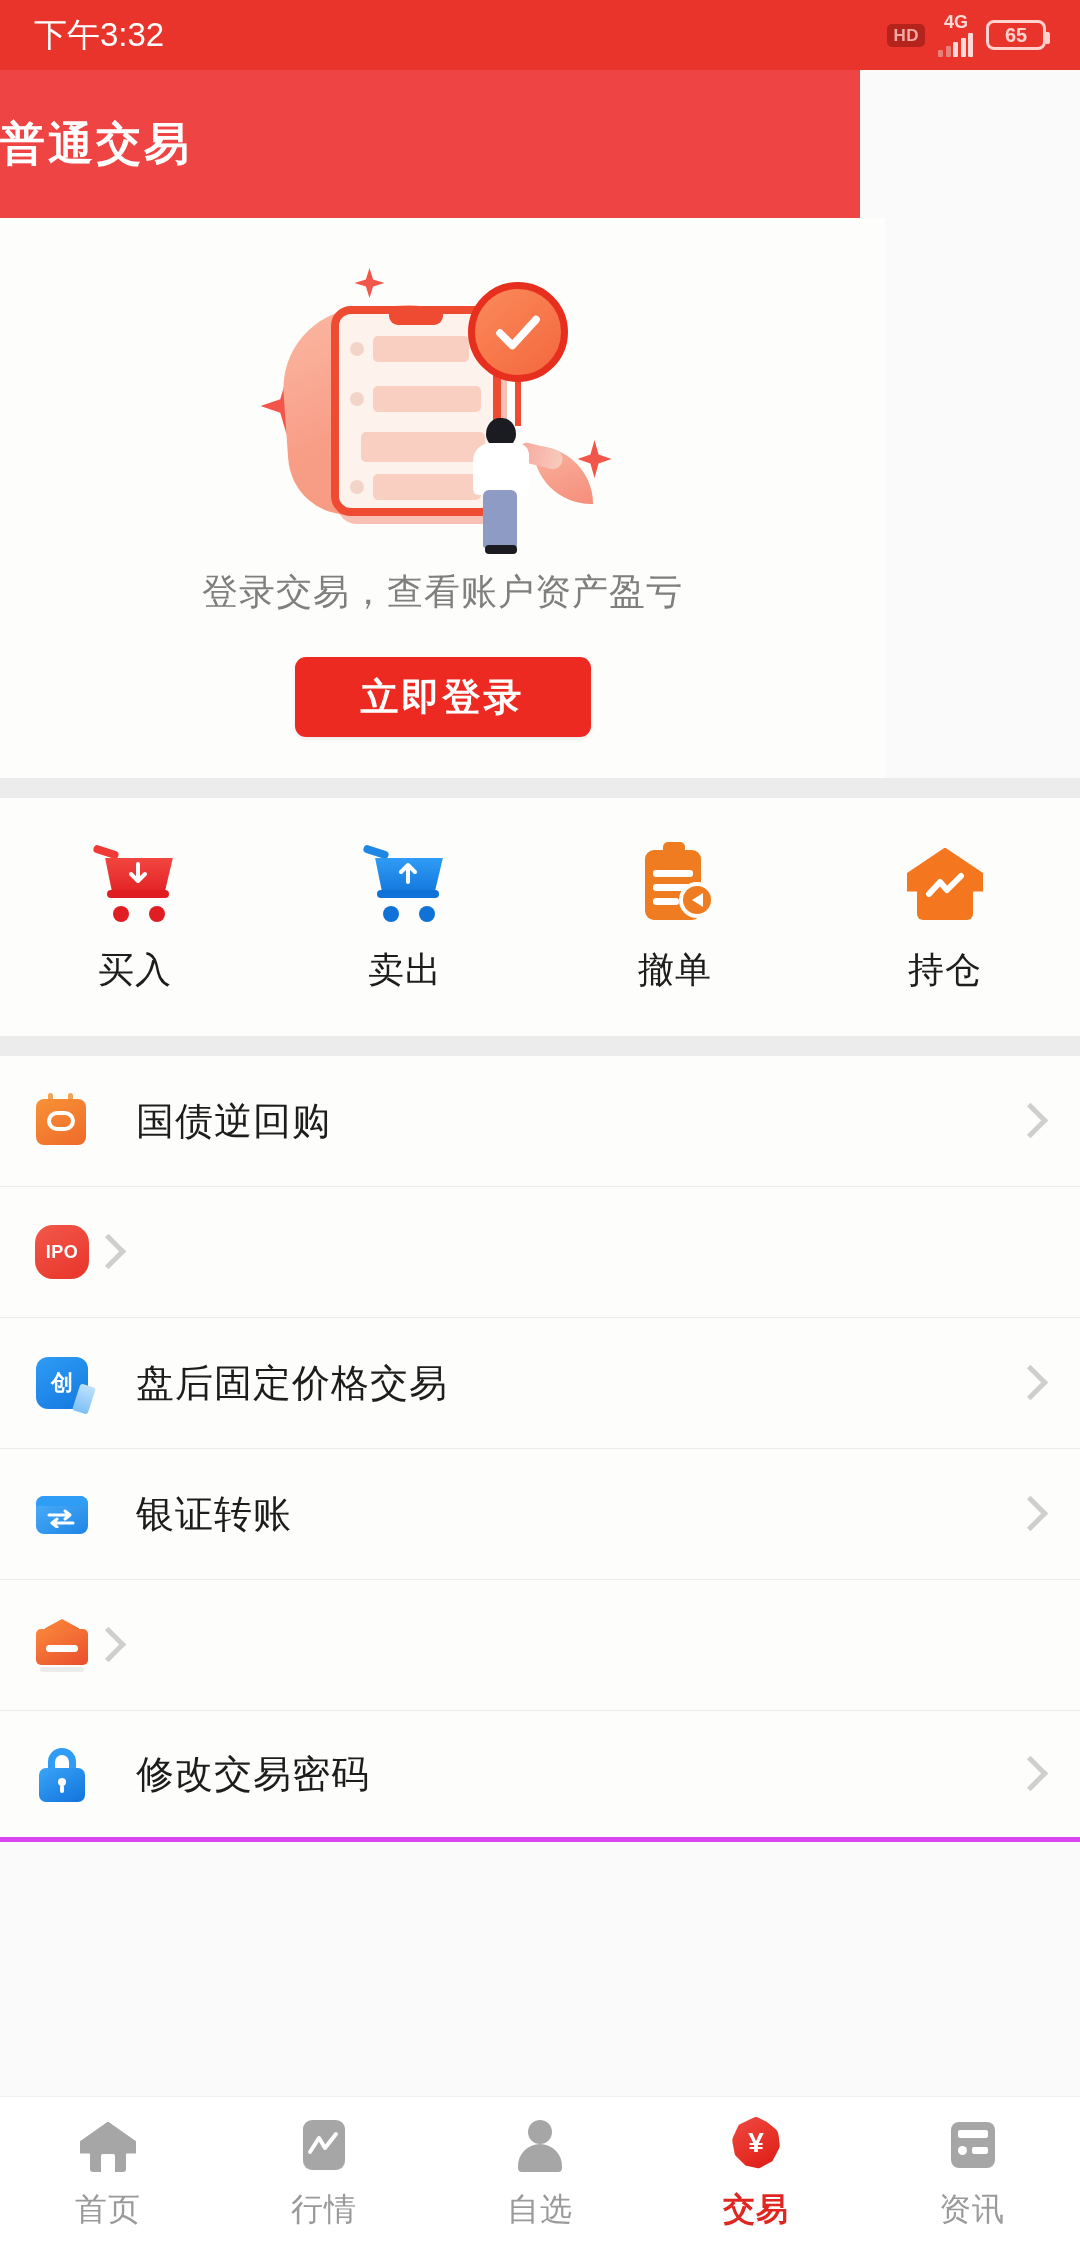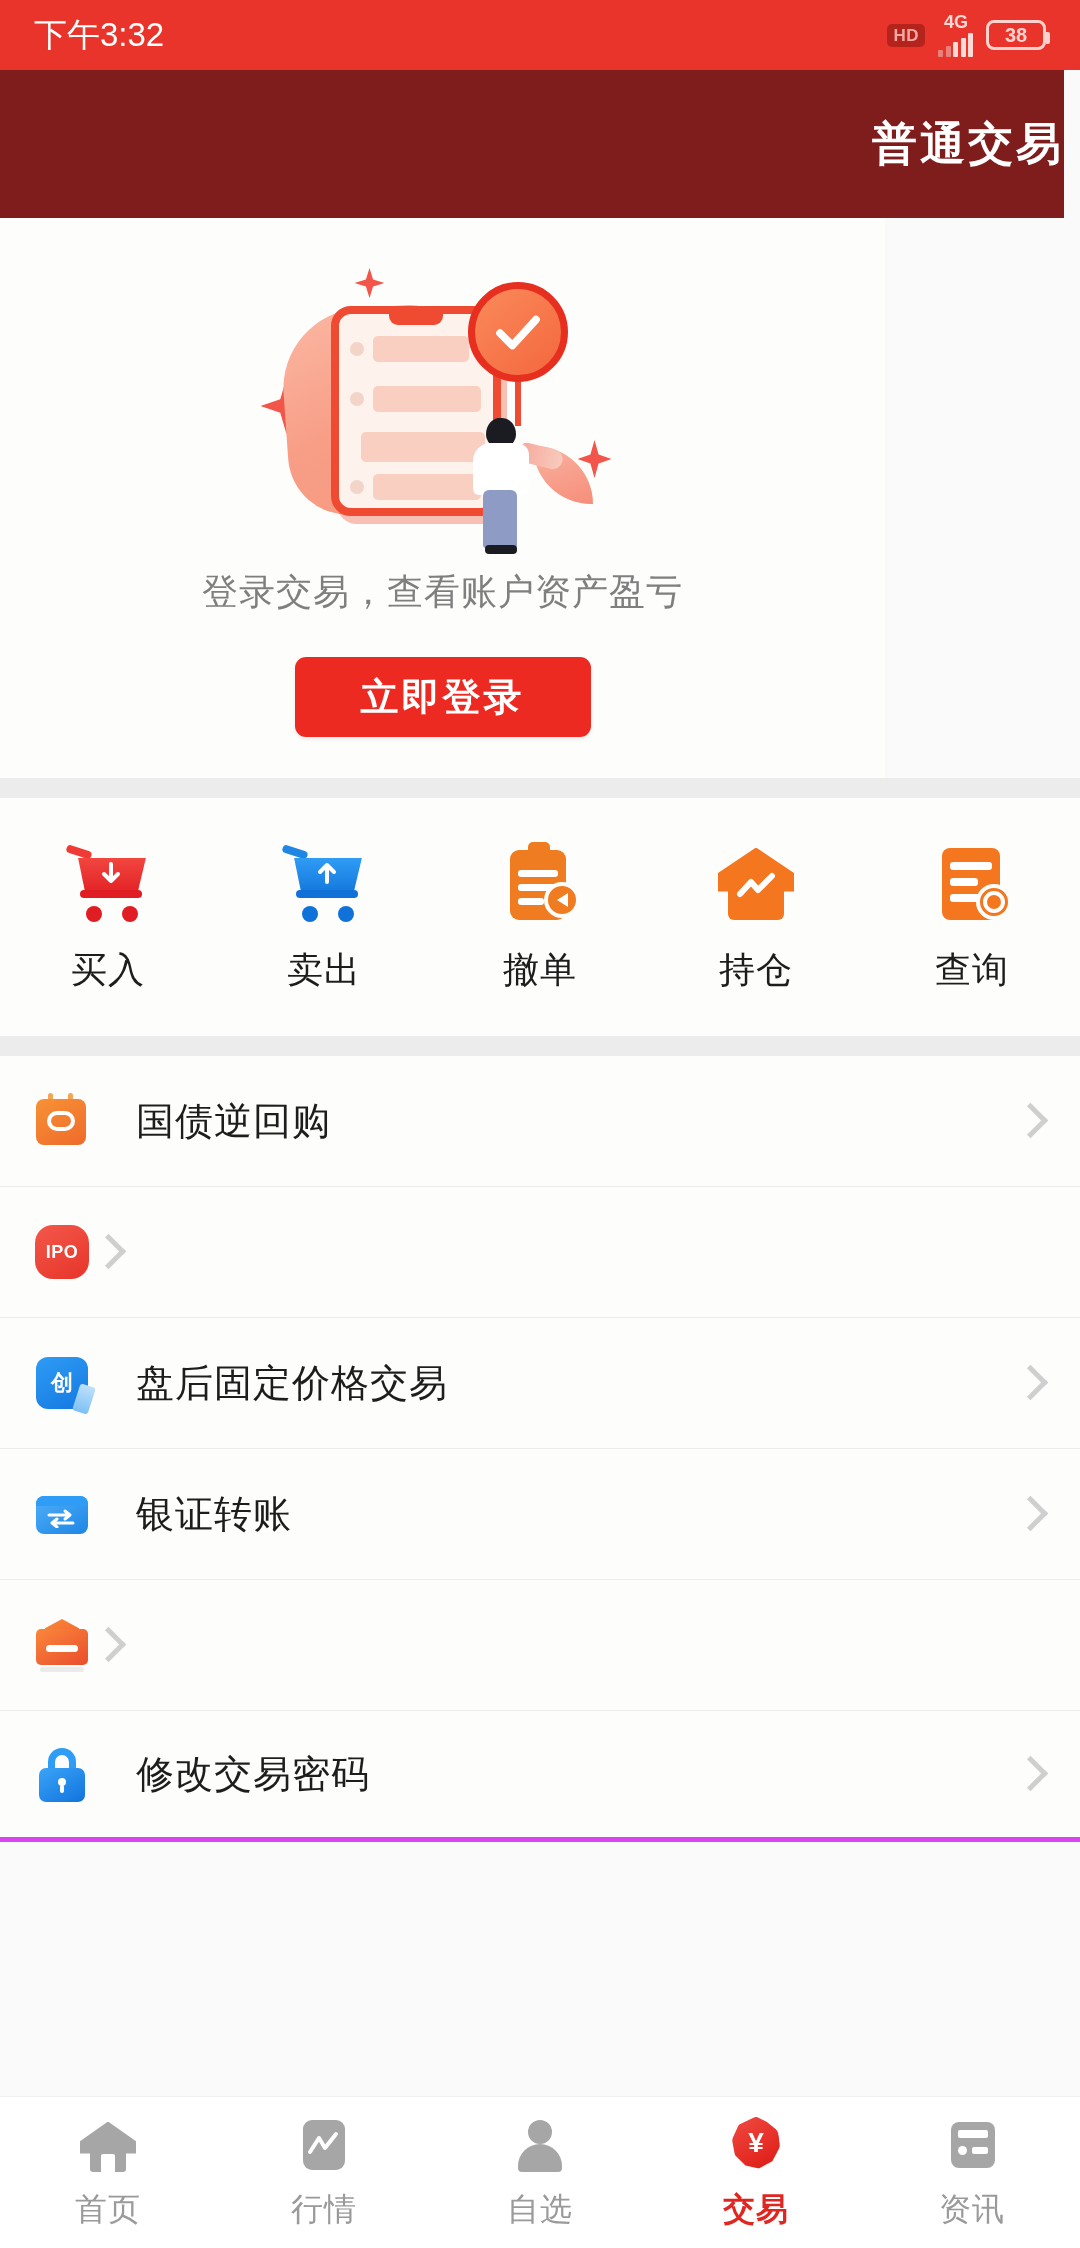--- a/index.html
+++ b/index.html
@@ -36,22 +36,22 @@
     display:flex; align-items:center; justify-content:center; position:relative;
   }
   .battery:after{
     content:""; position:absolute; right:-7px; top:9px; width:4px; height:12px;
     background:#ffd2cd; border-radius:0 2px 2px 0;
   }
   .battery span { color:#ffd2cd; font-size:20px; font-weight:700; line-height:1; }
 
   
   .header {
-    position:absolute; top:70px; left:0; width:1064px; height:148px;
-    background:#7f1d1d; display:flex; align-items:center; justify-content:flex-end;
+    position:absolute; top:70px; left:0; width:860px; height:148px;
+    background:#ef4444; display:flex; align-items:center; justify-content:flex-start;
   }
   .header-title { color:#ffffff; font-size:45px; font-weight:700; letter-spacing:3px; }
 
   
   .login-card {
     position:absolute; top:218px; left:0; width:885px; height:560px;
     background:#fdfdfb; display:flex; flex-direction:column; align-items:center;
   }
   .illus { position:relative; width:420px; height:300px; margin-top:32px; }
   .sparkd {
@@ -291,21 +291,21 @@
         <div class="net-g">4G</div>
         <div class="bars">
             <i></i>
             <i></i>
             <i></i>
             <i></i>
             <i></i>
           </div>
       </div>
       <div class="battery">
-        <span>38</span>
+        <span>65</span>
       </div>
     </div>
   </div>
 
   <div class="header">
     <div class="header-title">普通交易</div>
   </div>
 
   <div class="login-card">
     <div class="illus">
@@ -395,32 +395,20 @@
           <div class="roof"></div>
             <div class="base"></div>
           <svg class="zig" viewBox="0 0 42 34">
               <path d="M4 24 L15 12 L22 20 L36 6" stroke="#ffffff" stroke-width="6" fill="none" stroke-linecap="round" stroke-linejoin="round"></path>
             </svg>
         </div>
       </div>
       <div class="qa-label">持仓</div>
     </div>
 
-    <div class="qa">
-      <div class="qa-icon">
-        <div class="doc">
-          <div class="page"></div>
-          <div class="d1"></div>
-            <div class="d2"></div>
-            <div class="d3"></div>
-          <div class="mag"></div>
-        </div>
-      </div>
-      <div class="qa-label">查询</div>
-    </div>
 
   </div>
 
   <div class="gap-band" style="top:1036px; height:20px;"></div>
 
   <div class="menu-list">
 
     <div class="menu-row">
       <div class="menu-icon ic-repo">
         <div class="pin1"></div>

